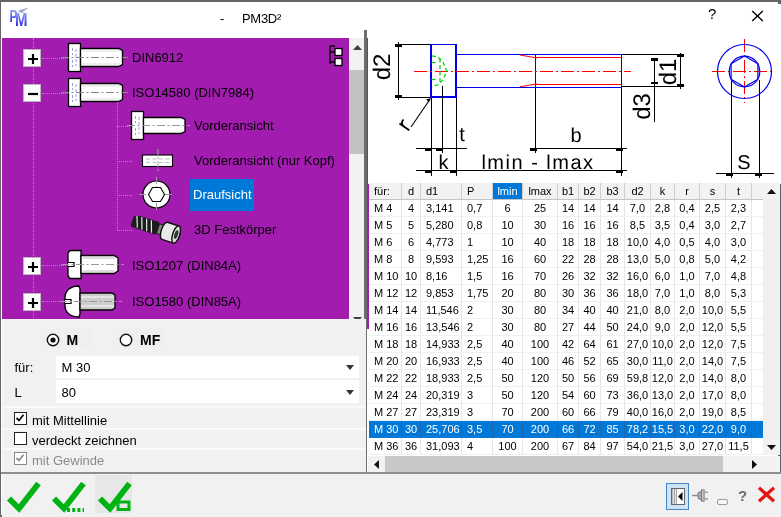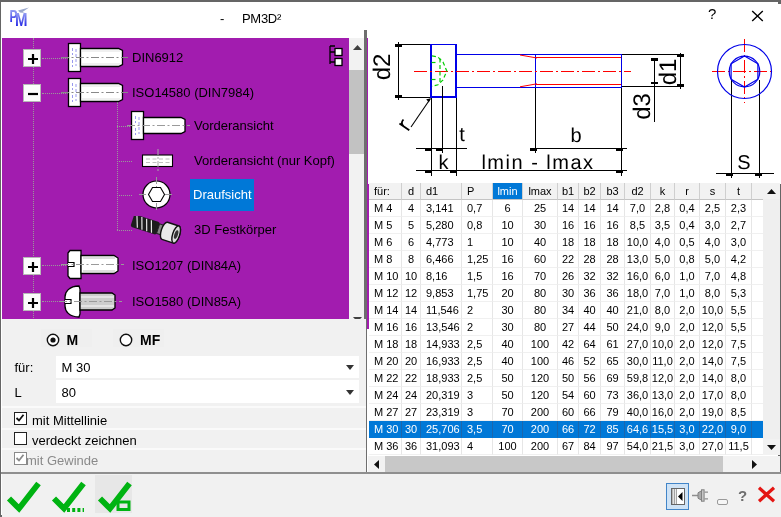--- a/index.html
+++ b/index.html
@@ -240,21 +240,21 @@
   <div class="abs" style="left:30px;top:94px">mit Mittellinie</div>
   <div class="abs" style="left:0;top:109px;width:364px;height:2px;background:#fafafa"></div>
   <div class="cb" style="left:11.5px;top:113px"></div>
   <div class="abs" style="left:30px;top:114px">verdeckt zeichnen</div>
   <div class="abs" style="left:0;top:129px;width:364px;height:2px;background:#fafafa"></div>
   <div class="cb" style="left:11.5px;top:133px;border-color:#8a8a8a">
         <svg width="10" height="10" viewBox="0 0 10 10" style="position:absolute;left:0;top:0">
           <path d="M1.5,5 L4,7.5 L8.5,1.8" stroke="#8a8a8a" stroke-width="1.8" fill="none"></path>
         </svg>
       </div>
-  <div class="abs" style="left:24px;top:134px;color:#8a8a8a">mit Gewinde</div>
+  <div class="abs" style="left:30px;top:134px;color:#8a8a8a">mit Gewinde</div>
 </div>
 
 <svg id="draw" viewBox="0 0 414 155">
   <g stroke="#0000e8" stroke-width="1.1" fill="none" shape-rendering="crispEdges">
     <rect x="63" y="15.5" width="25" height="52.5"></rect>
     <rect x="88" y="25.2" width="165.5" height="33.3"></rect>
     <line x1="167.8" y1="25.2" x2="167.8" y2="58.5"></line>
   </g>
   <g stroke="#f00" stroke-width="1.2" fill="none" shape-rendering="crispEdges">
     <line x1="168" y1="28.6" x2="252.8" y2="28.6"></line>
@@ -414,21 +414,21 @@
         <div class="c9">10,0</div>
         <div class="c10">4,0</div>
         <div class="c11">0,5</div>
         <div class="c12">4,0</div>
         <div class="c13">3,0</div>
         <div class="c14"></div>
       </div>
       <div class="trow">
         <div class="c0">M 8</div>
         <div class="c1">8</div>
-        <div class="c2">6,466</div>
+        <div class="c2">9,593</div>
         <div class="c3">1,25</div>
         <div class="c4">16</div>
         <div class="c5">60</div>
         <div class="c6">22</div>
         <div class="c7">28</div>
         <div class="c8">28</div>
         <div class="c9">13,0</div>
         <div class="c10">5,0</div>
         <div class="c11">0,8</div>
         <div class="c12">5,0</div>
@@ -591,21 +591,21 @@
       <div class="trow selr">
         <div class="c0">M 30</div>
         <div class="c1">30</div>
         <div class="c2">25,706</div>
         <div class="c3">3,5</div>
         <div class="c4">70</div>
         <div class="c5">200</div>
         <div class="c6">66</div>
         <div class="c7">72</div>
         <div class="c8">85</div>
-        <div class="c9">64,6</div>
+        <div class="c9">78,2</div>
         <div class="c10">15,5</div>
         <div class="c11">3,0</div>
         <div class="c12">22,0</div>
         <div class="c13">9,0</div>
         <div class="c14"></div>
       </div>
       <div class="trow">
         <div class="c0">M 36</div>
         <div class="c1">36</div>
         <div class="c2">31,093</div>

